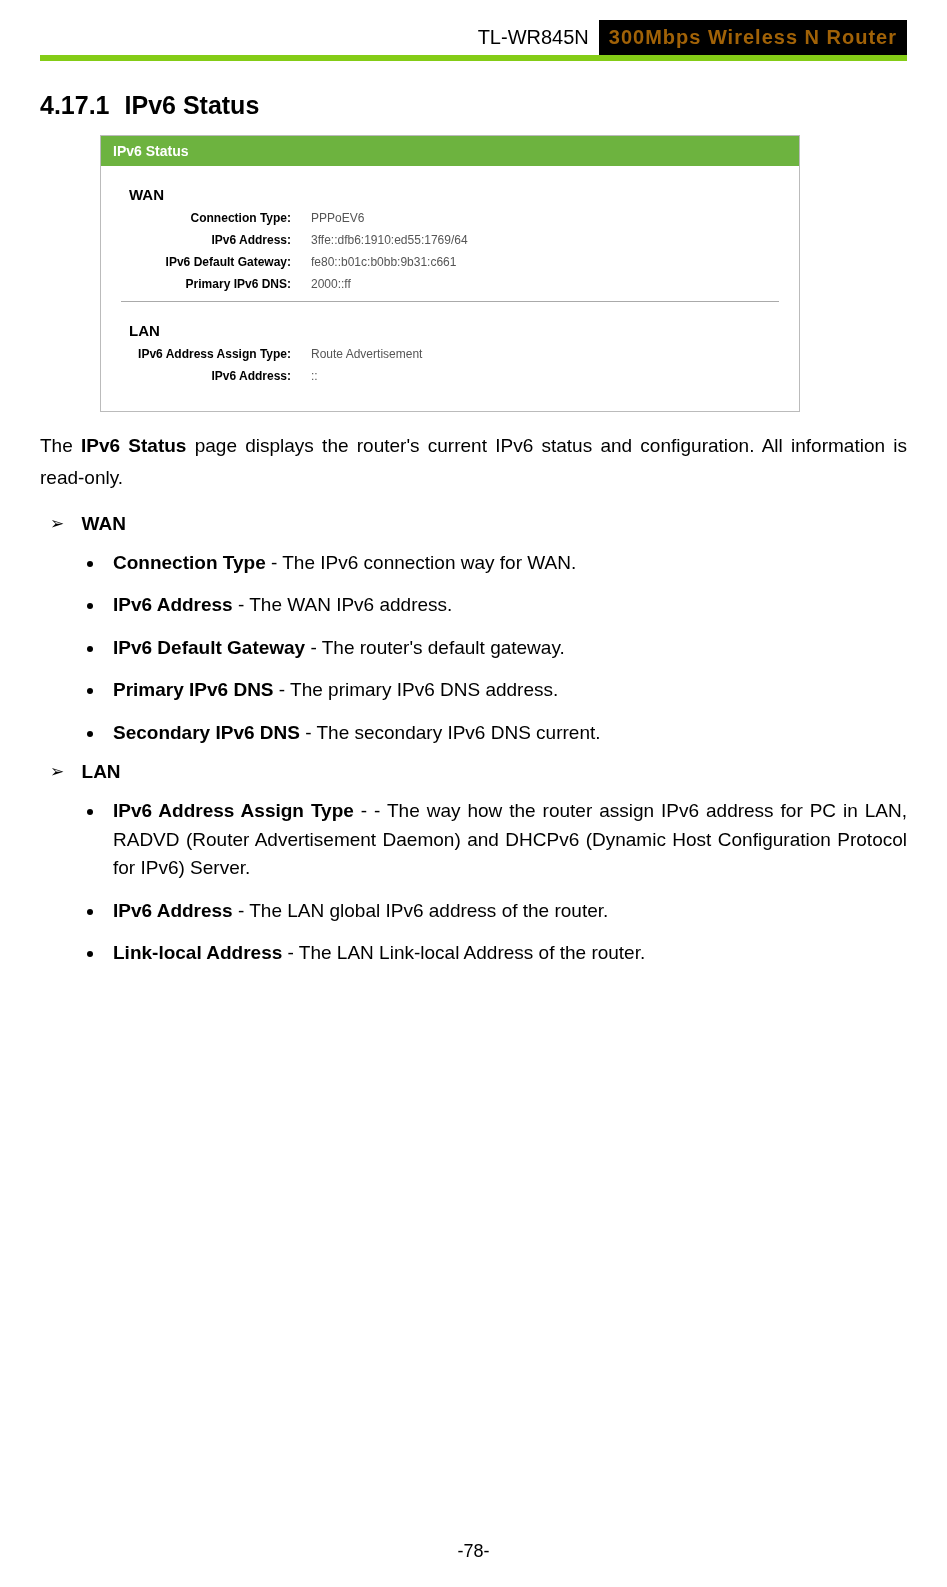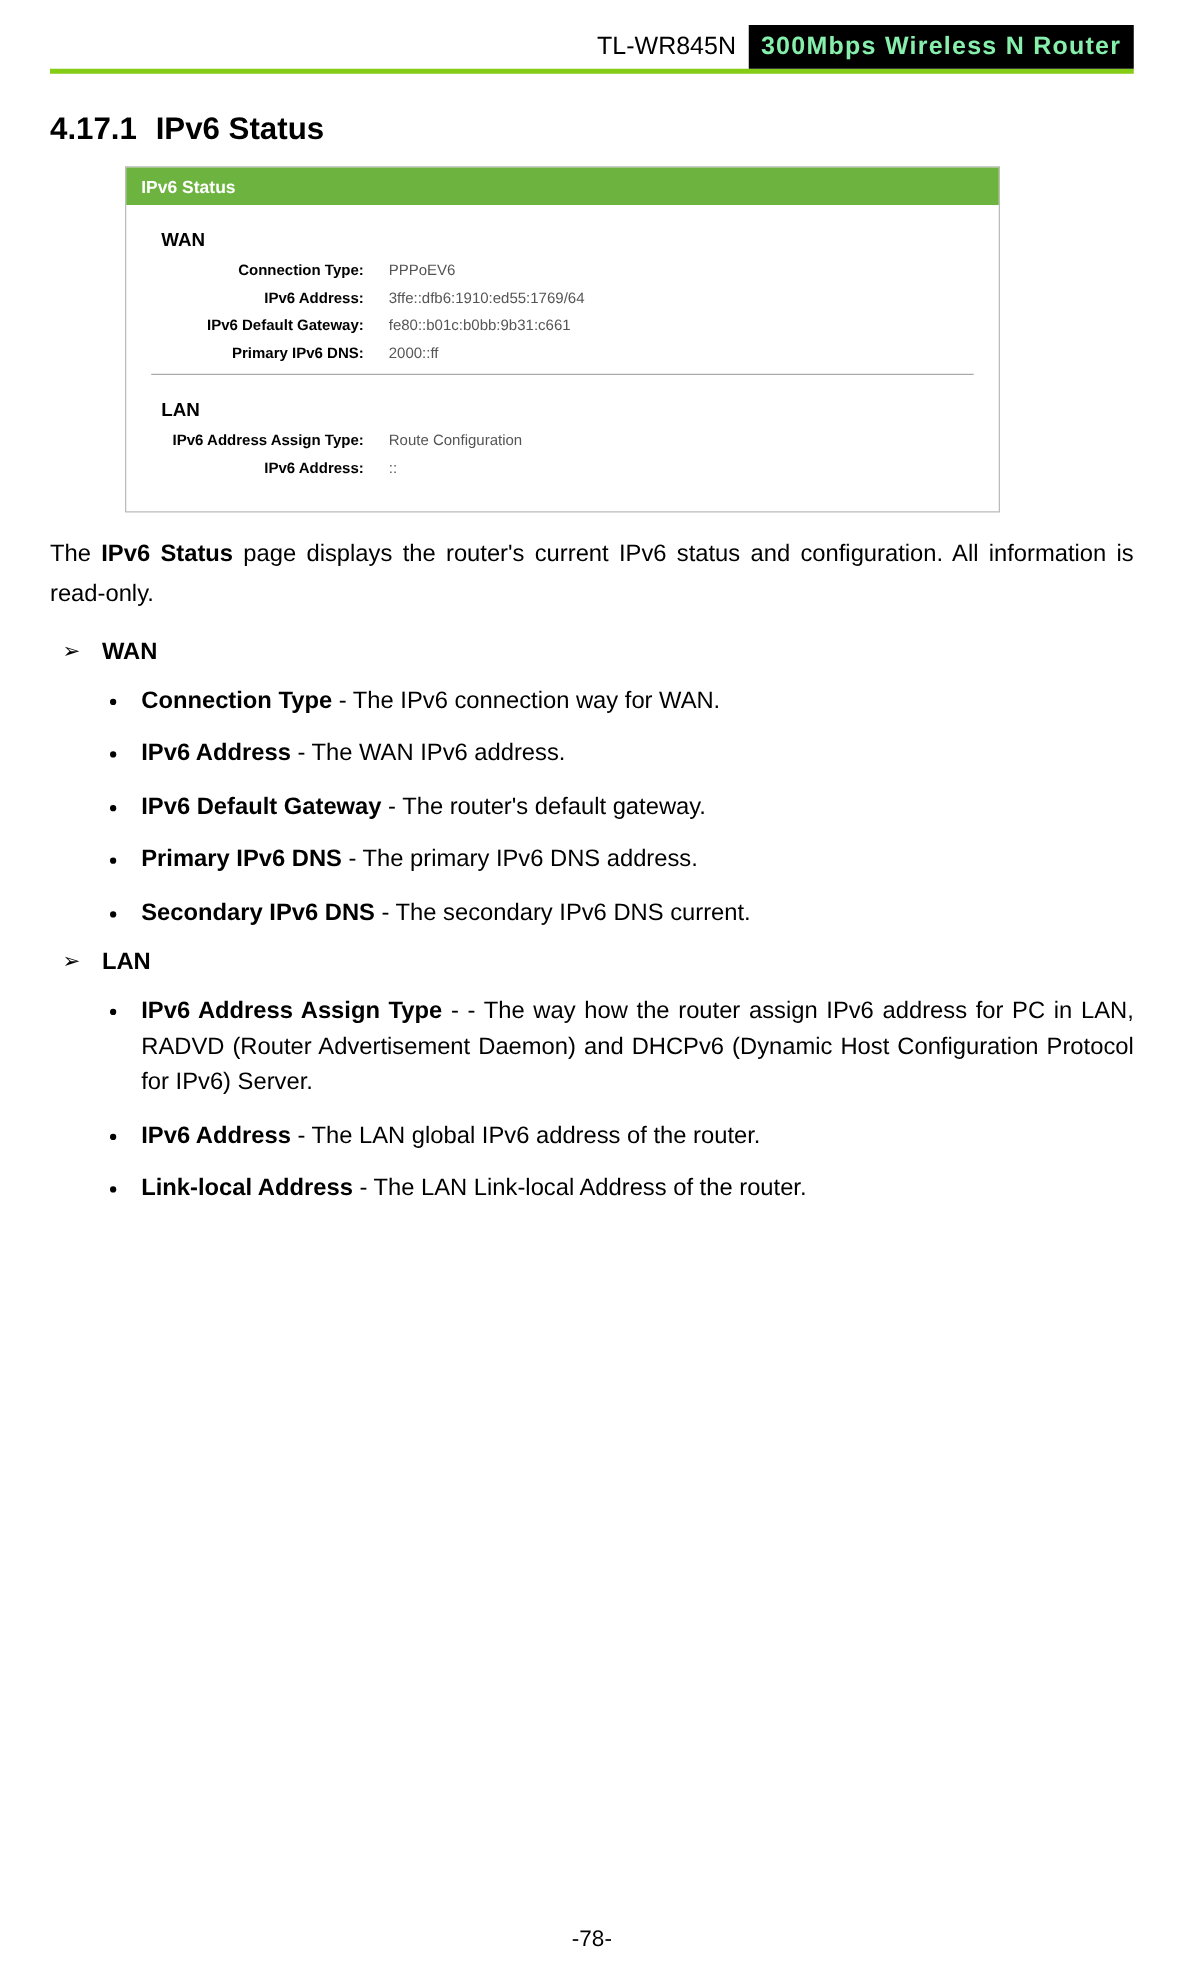--- a/index.html
+++ b/index.html
@@ -9,30 +9,30 @@
       width: 947px;
       height: 1587px;
       position: relative;
       padding: 0 40px;
     }
     .header {
       display: flex;
       justify-content: flex-end;
       align-items: stretch;
       margin-top: 20px;
-      border-bottom: 4px solid #84cc16;
+      border-bottom: 6px solid #84cc16;
     }
     .header-model {
       font-size: 20px;
       padding: 6px 10px;
       font-weight: normal;
     }
     .header-title {
       background: #000;
-      color: #86efac;
+      color: #a16207;
       font-size: 20px;
       font-weight: bold;
       padding: 6px 10px;
       letter-spacing: 1px;
     }
     .section-heading {
       font-size: 25px;
       font-weight: bold;
       margin-top: 30px;
       margin-bottom: 15px;
@@ -161,21 +161,21 @@
         <div class="kv-value">2000::ff</div>
       </div>
     </div>
 
     <div class="divider"></div>
 
     <div class="sect">
       <div class="sect-hdr">LAN</div>
       <div class="kv-row">
         <div class="kv-label">IPv6 Address Assign Type:</div>
-        <div class="kv-value">Route Configuration</div>
+        <div class="kv-value">Route Advertisement</div>
       </div>
       <div class="kv-row">
         <div class="kv-label">IPv6 Address:</div>
         <div class="kv-value">::</div>
       </div>
     </div>
 
   </div>
 </div>
 

